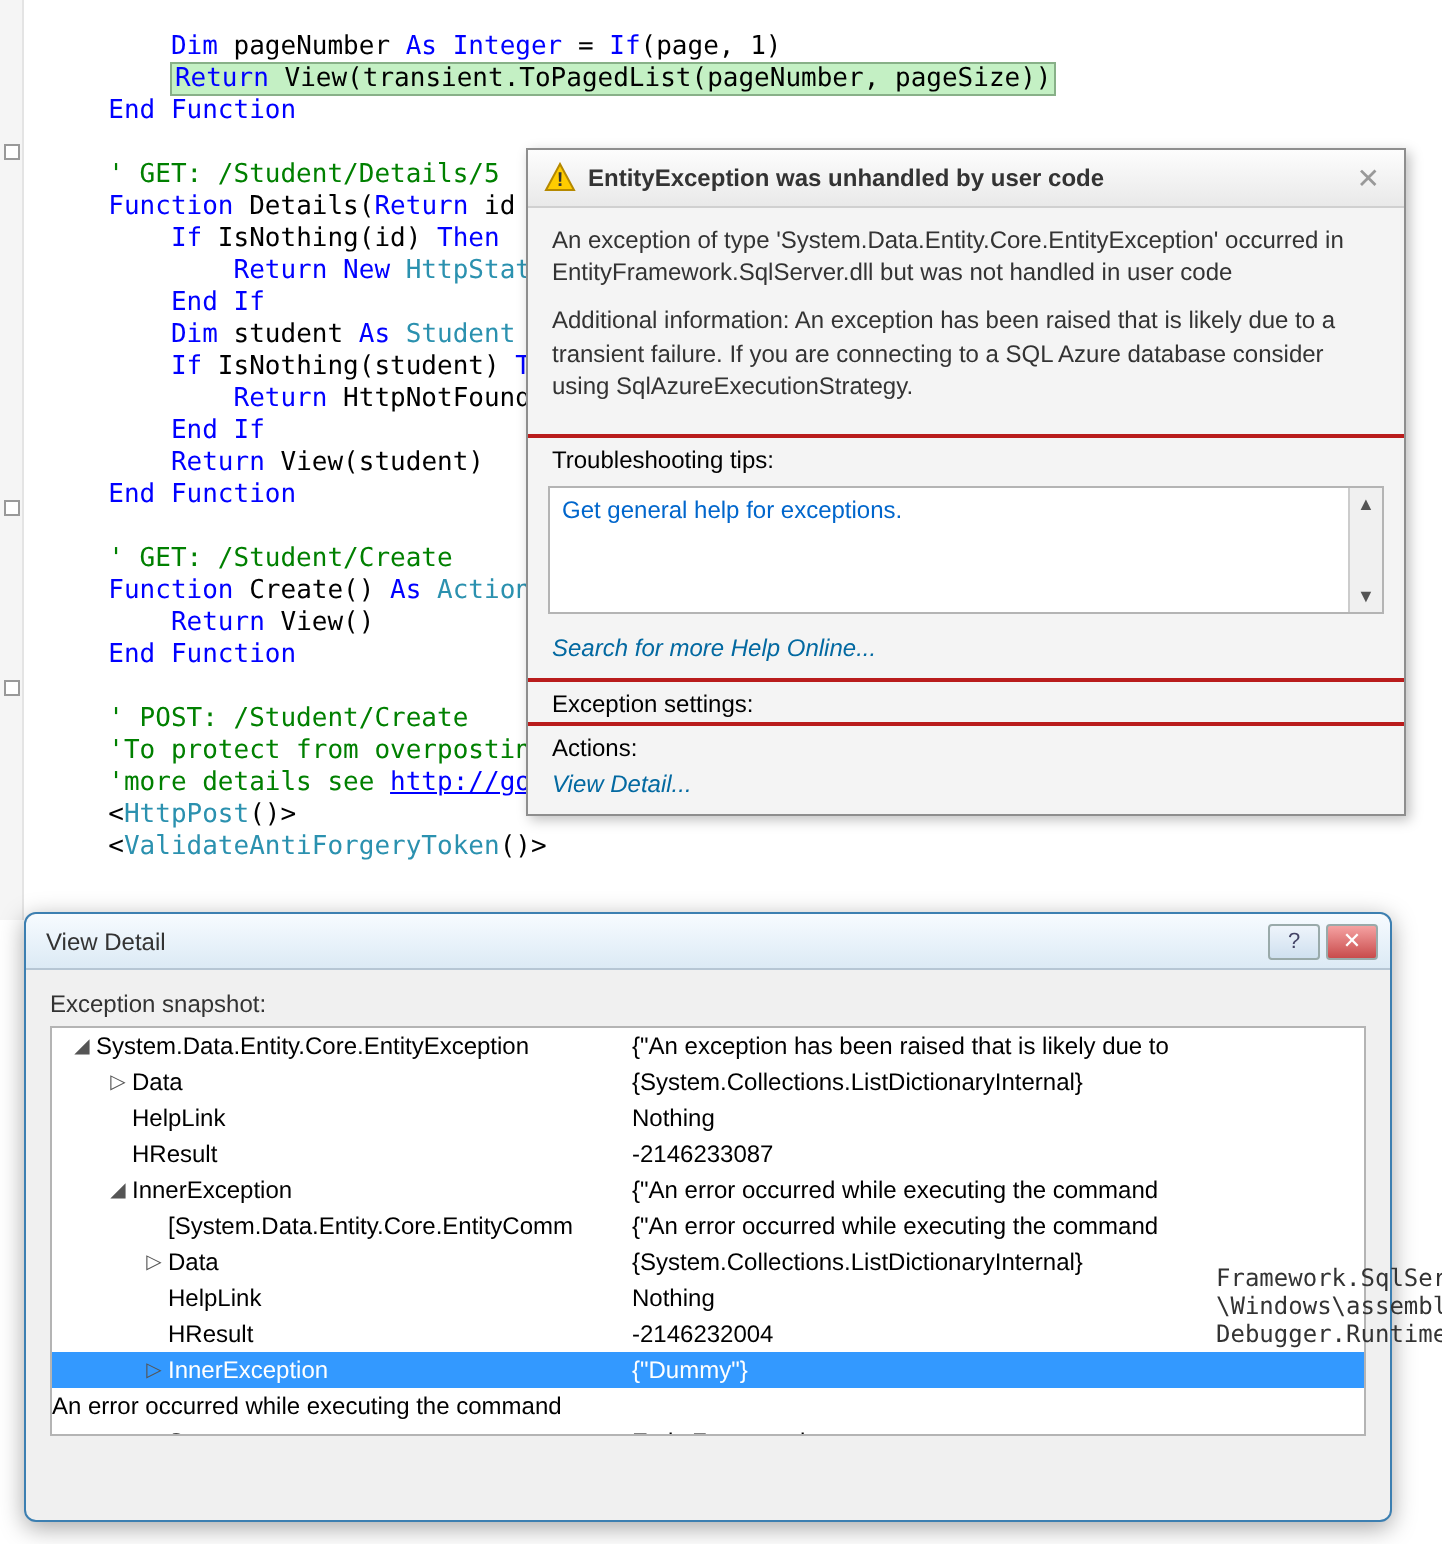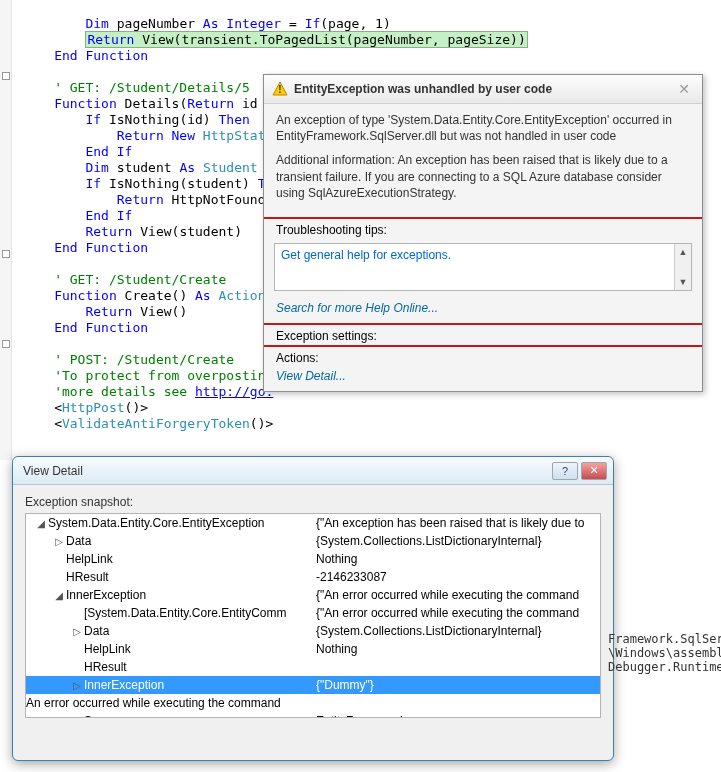--- a/index.html
+++ b/index.html
@@ -63,38 +63,38 @@
   }
   .popup-header .title { font-weight: bold; color: #333; flex: 1; }
   .popup-header .close { color: #999; font-size: 14px; cursor: pointer; padding: 0 4px; }
   .popup-body { padding: 8px 12px; color: #333; }
   .popup-body p { margin-bottom: 8px; line-height: 1.35; }
   .popup-section-title { font-weight: normal; padding: 4px 12px 2px; border-top: 2px solid #b91c1c; }
   .tips-box {
     margin: 4px 10px 8px;
     border: 1px solid #b4b4b4;
     background: #fff;
-    height: 48px;
+    height: 64px;
     position: relative;
     padding: 4px 6px;
   }
   .tips-box a { color: #0066cc; text-decoration: none; }
   .tips-scroll {
     position: absolute; right: 0; top: 0; bottom: 0; width: 17px;
     background: #f0f0f0; border-left: 1px solid #ccc;
   }
   .tips-scroll .arr { height: 16px; text-align: center; font-size: 9px; color: #555; line-height: 16px; }
   .popup-link { color: #0369a1; text-decoration: none; display: block; padding: 2px 12px 8px; font-style: italic; }
   .popup-check { padding: 4px 12px 8px; display: flex; align-items: center; gap: 6px; }
   .popup-check input { margin: 0; }
 
   .dialog {
     position: absolute;
     top: 456px; left: 12px;
-    width: 602px; height: 305px;
+    width: 684px; height: 305px;
     background: #f0f0f0;
     border: 1px solid #3c7fb1;
     border-radius: 6px;
     box-shadow: 0 3px 12px rgba(0,0,0,0.35);
   }
   .dialog-titlebar {
     height: 28px;
     background: linear-gradient(#f7fbff, #dceaf5);
     border-bottom: 1px solid #b6c6d4;
     border-radius: 6px 6px 0 0;
@@ -293,20 +293,21 @@
             <span>HelpLink</span>
           </div>
           <div class="col2">Nothing</div>
         </div>
         <div class="row">
           <div class="col1">
             <span class="indent" style="width: 44px;"></span>
             <span class="exp"></span>
             <span>HResult</span>
           </div>
+          <div class="col2">-2146232004</div>
         </div>
         <div class="row selected">
           <div class="col1">
             <span class="indent" style="width: 44px;"></span>
             <span class="exp">▷</span>
             <span>InnerException</span>
           </div>
           <div class="col2">{"Dummy"}</div>
         </div>
         <div class="row">

